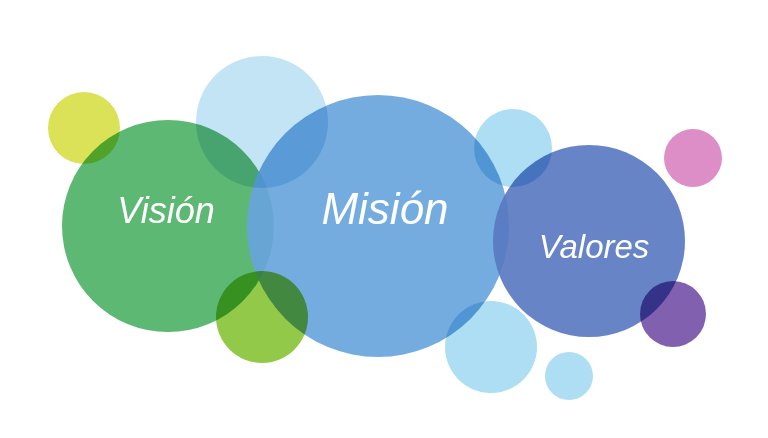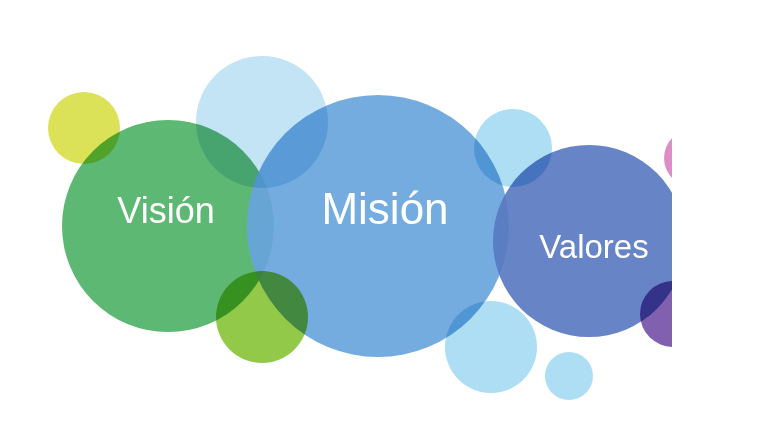--- a/index.html
+++ b/index.html
@@ -6,24 +6,25 @@
   html, body {
     margin: 0;
     padding: 0;
     background: #ffffff;
   }
   body {
     font-family: "Liberation Sans", sans-serif;
   }
   #canvas-root {
     position: relative;
-    width: 672px;
+    width: 768px;
     height: 438px;
     background: #ffffff;
     overflow: hidden;
+    font-style: italic;
   }
   #venn-svg {
     position: absolute;
     left: 0;
     top: 0;
     width: 768px;
     height: 438px;
     display: block;
   }
   .venn-label {

